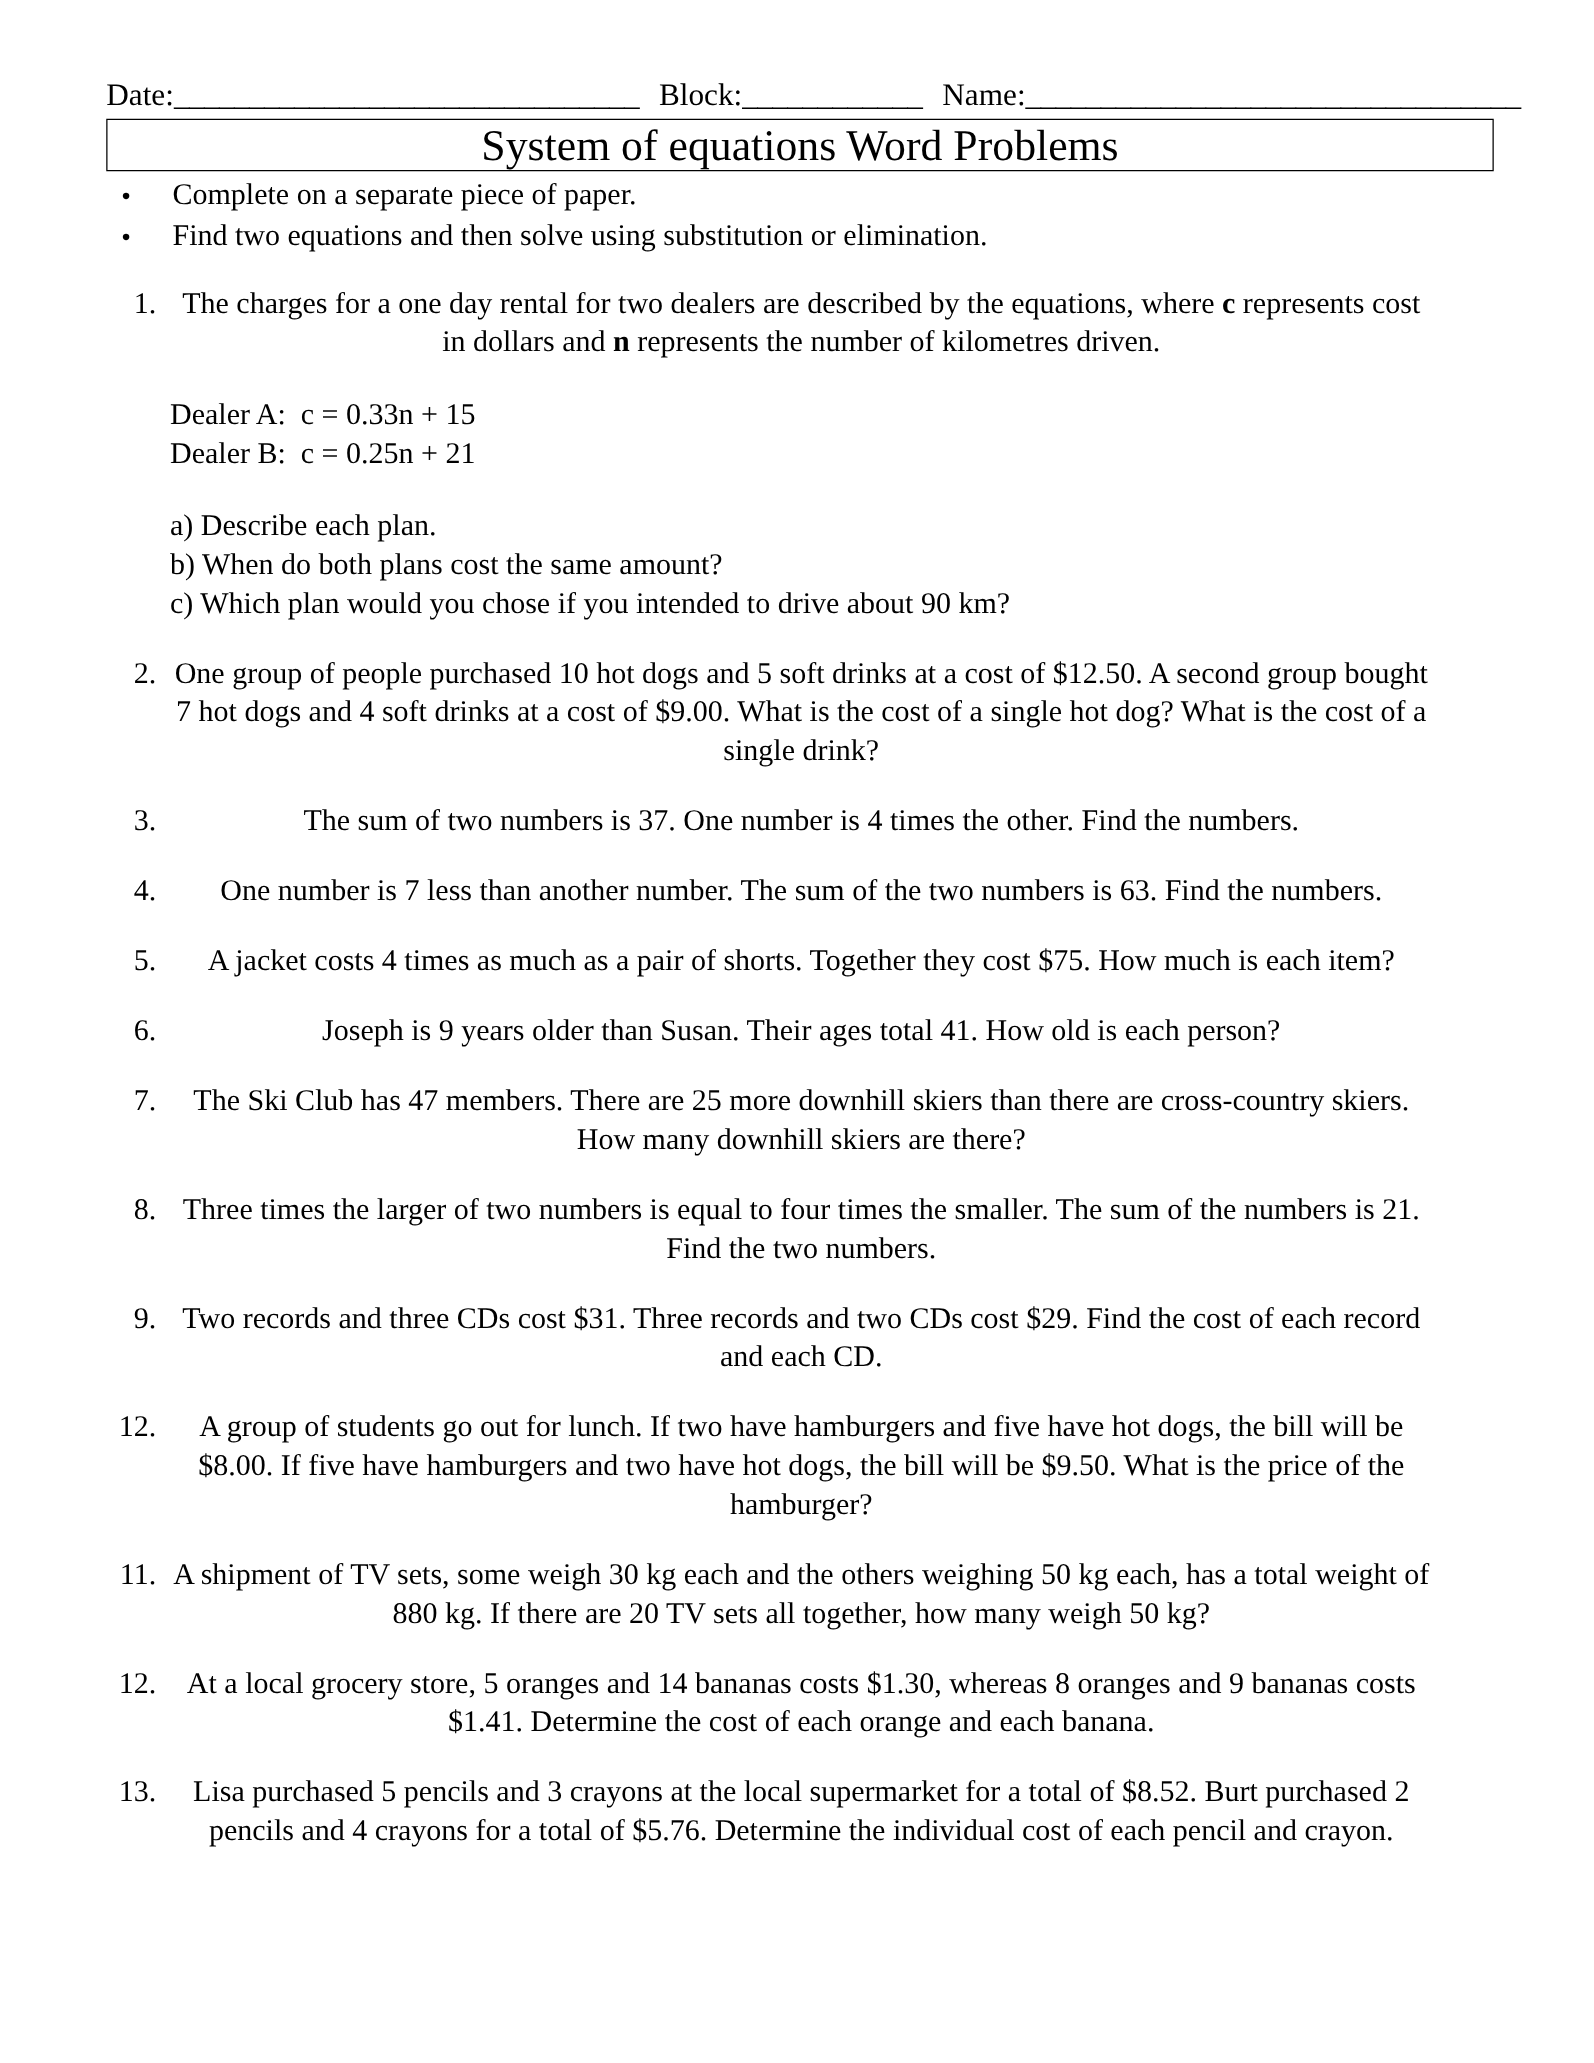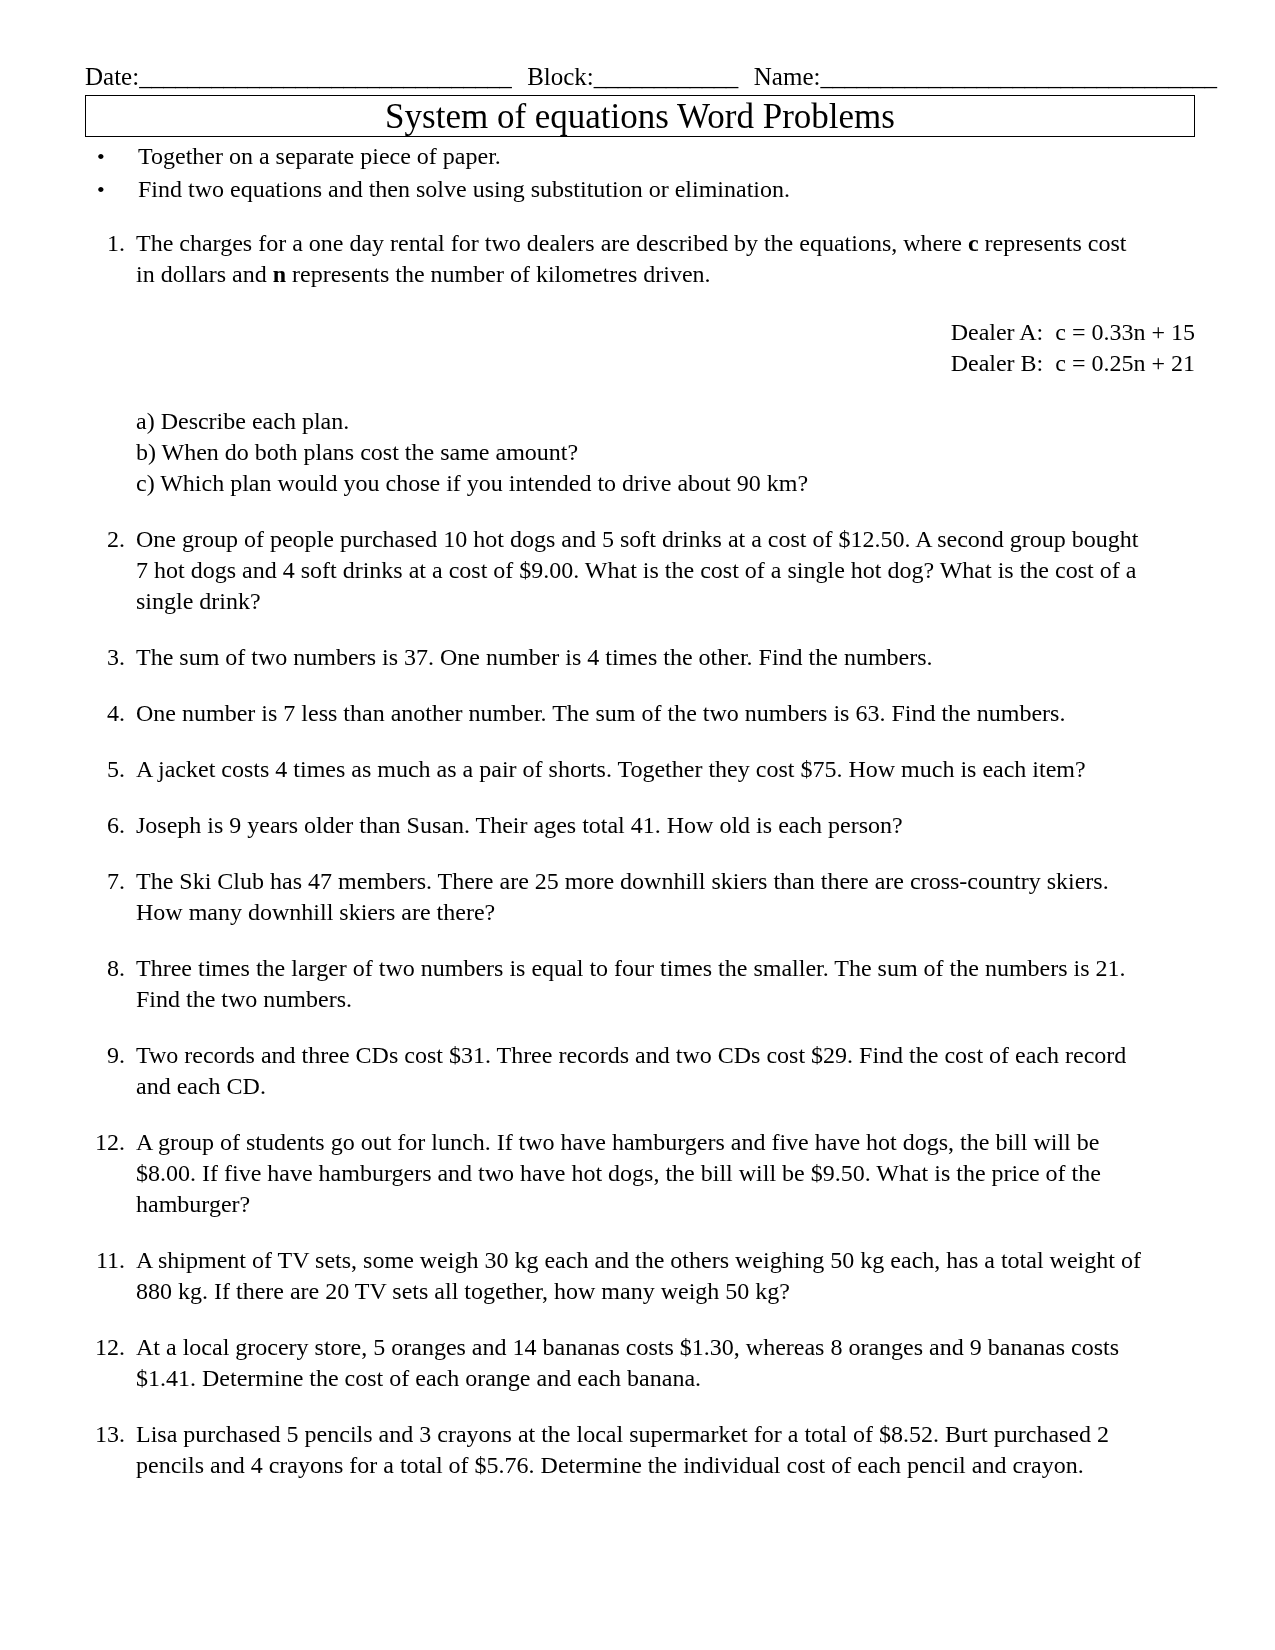--- a/index.html
+++ b/index.html
@@ -92,31 +92,30 @@
     font-size: 24px;
     line-height: 31px;
   }
   ol.problems > li.wide-num .num {
     left: -6px;
     width: 46px;
   }
   .ptext {
     font-size: 24px;
     line-height: 31px;
-    text-align: left;
+    text-align: center;
     max-width: 1010px;
   }
   .sub-block {
     margin-top: 27px;
   }
   .eq-line {
     font-size: 24px;
     line-height: 31px;
     white-space: pre;
-    text-align: right;
   }
   .parts-block {
     margin-top: 27px;
   }
   .part-line {
     font-size: 24px;
     line-height: 31px;
   }
   b { font-weight: bold; }
 </style>
@@ -129,21 +128,21 @@
     <span class="field-label">Date:</span><span class="rule">_______________________________</span><span class="gap"></span><span class="field-label">Block:</span><span class="rule">____________</span><span class="gap"></span><span class="field-label">Name:</span><span class="rule">_________________________________</span>
   </div>
 
   <div class="title-box">
     <span class="title-text">System of equations Word Problems</span>
   </div>
 
   <ul class="bullets">
     <li>
       <span class="bullet-dot">•</span>
-      <span>Together on a separate piece of paper.</span>
+      <span>Complete on a separate piece of paper.</span>
     </li>
     <li>
       <span class="bullet-dot">•</span>
       <span>Find two equations and then solve using substitution or elimination.</span>
     </li>
   </ul>
 
   <ol class="problems">
 
     <li>

